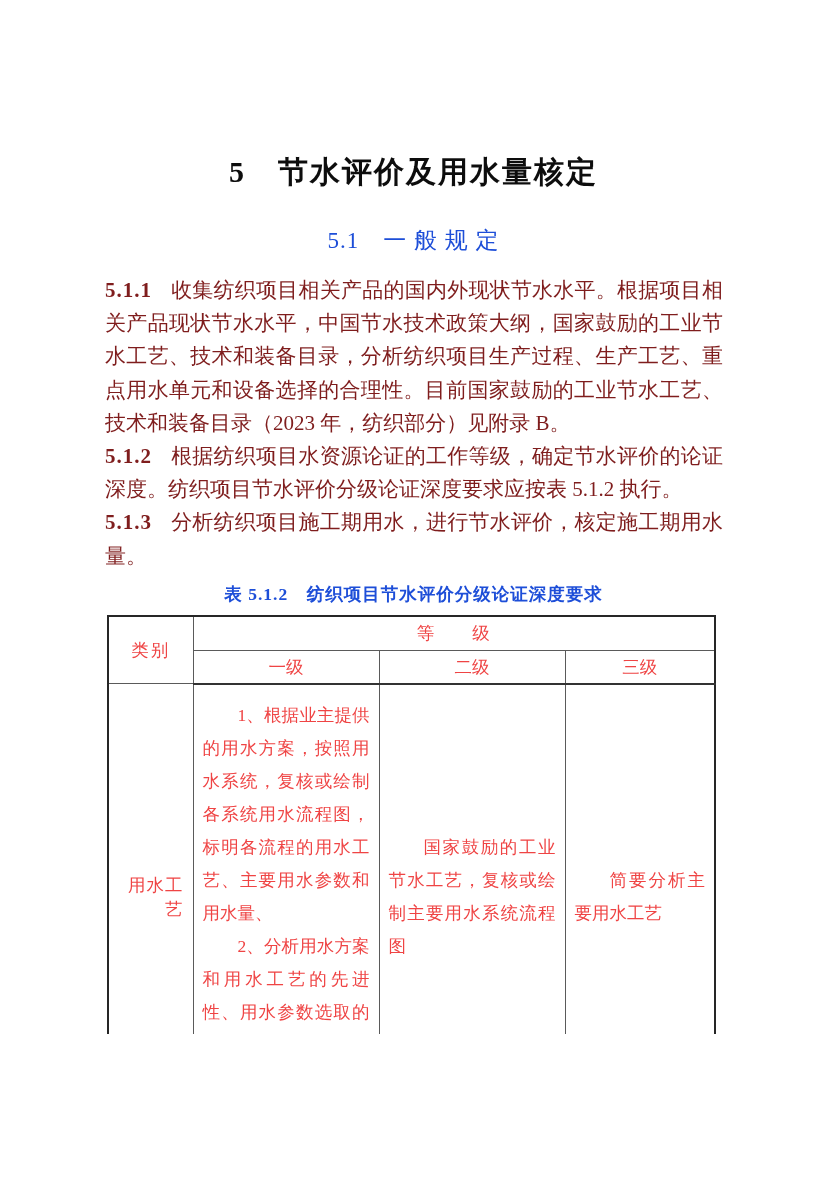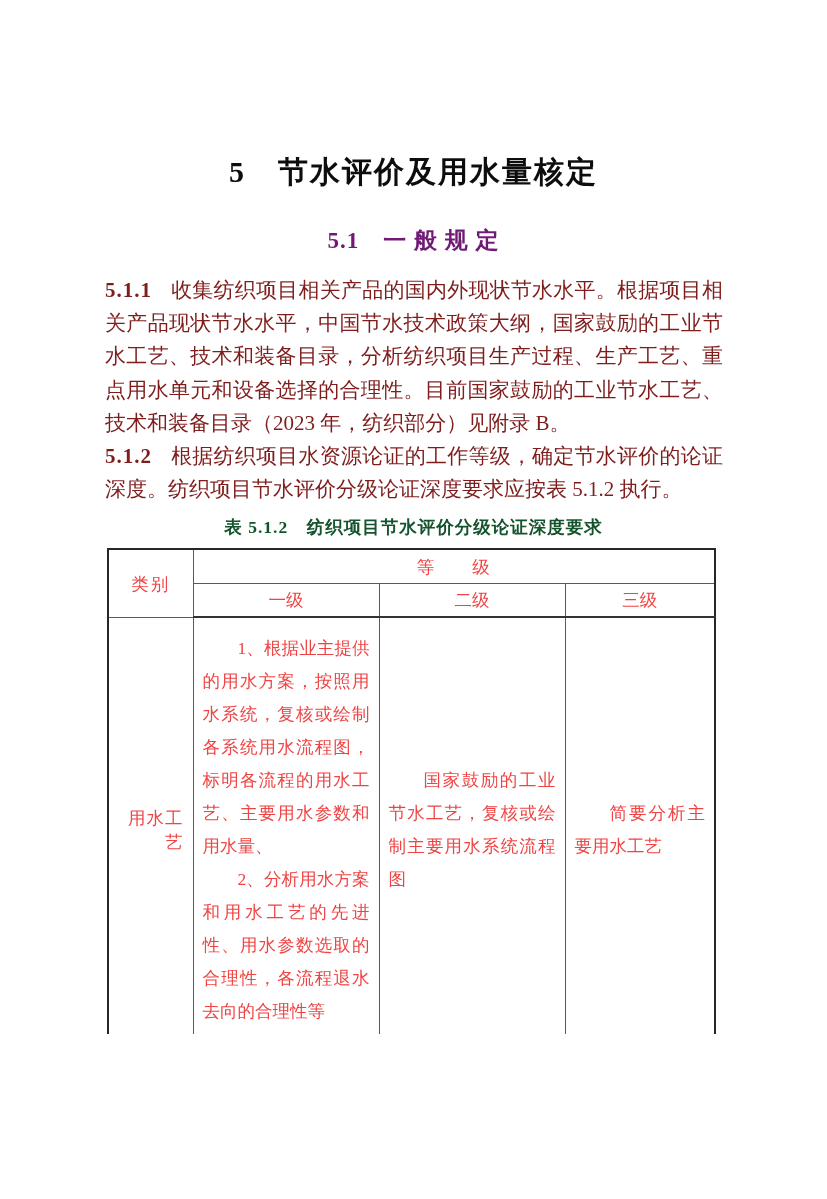--- a/index.html
+++ b/index.html
@@ -18,42 +18,42 @@
     font-size: 30px;
     font-weight: bold;
     line-height: 44px;
     letter-spacing: 2px;
     color: #0d0d0d;
   }
   .section-title {
     margin: 32px 0 0 0;
     text-align: center;
     font-size: 23px;
-    font-weight: bold;
+    font-weight: normal;
     line-height: 30px;
     letter-spacing: 1px;
-    color: #701a75;
+    color: #1d4ed8;
   }
   .body-text {
     margin: 18px 0 0 105px;
     width: 618px;
     font-size: 21px;
     line-height: 33.2px;
     text-align: justify;
     color: #7f1d1d;
   }
   .body-text p { margin: 0; }
   .clause-num { font-weight: bold; margin-right: 0.9em; letter-spacing: 1px; }
   .table-caption {
     margin: 9px 0 0 0;
     text-align: center;
     font-size: 17.5px;
     font-weight: bold;
     line-height: 24px;
-    color: #14532d;
+    color: #1d4ed8;
     letter-spacing: 1px;
   }
   table.depth-table {
     margin: 9px 0 0 107px;
     width: 607px;
     border-collapse: collapse;
     table-layout: fixed;
     border: 2px solid #262626;
     font-size: 17.5px;
     color: #ef4444;
@@ -89,20 +89,21 @@
 
 <div class="page">
 
   <h1 class="chapter-title">5　节水评价及用水量核定</h1>
 
   <h2 class="section-title">5.1　一 般 规 定</h2>
 
   <div class="body-text">
     <p class="clause"><b class="clause-num">5.1.1</b><span>收集纺织项目相关产品的国内外现状节水水平。根据项目相关产品现状节水水平，中国节水技术政策大纲，国家鼓励的工业节水工艺、技术和装备目录，分析纺织项目生产过程、生产工艺、重点用水单元和设备选择的合理性。目前国家鼓励的工业节水工艺、技术和装备目录（2023 年，纺织部分）见附录 B。</span></p>
     <p class="clause"><b class="clause-num">5.1.2</b><span>根据纺织项目水资源论证的工作等级，确定节水评价的论证深度。纺织项目节水评价分级论证深度要求应按表 5.1.2 执行。</span></p>
+    <p class="clause"><b class="clause-num">5.1.3</b><span>分析纺织项目施工期用水，进行节水评价，核定施工期用水量。</span></p>
   </div>
 
   <div class="table-caption">表 5.1.2　纺织项目节水评价分级论证深度要求</div>
 
   <table class="depth-table">
     <colgroup>
       <col style="width:85px">
       <col style="width:186px">
       <col style="width:186px">
       <col style="width:150px">

